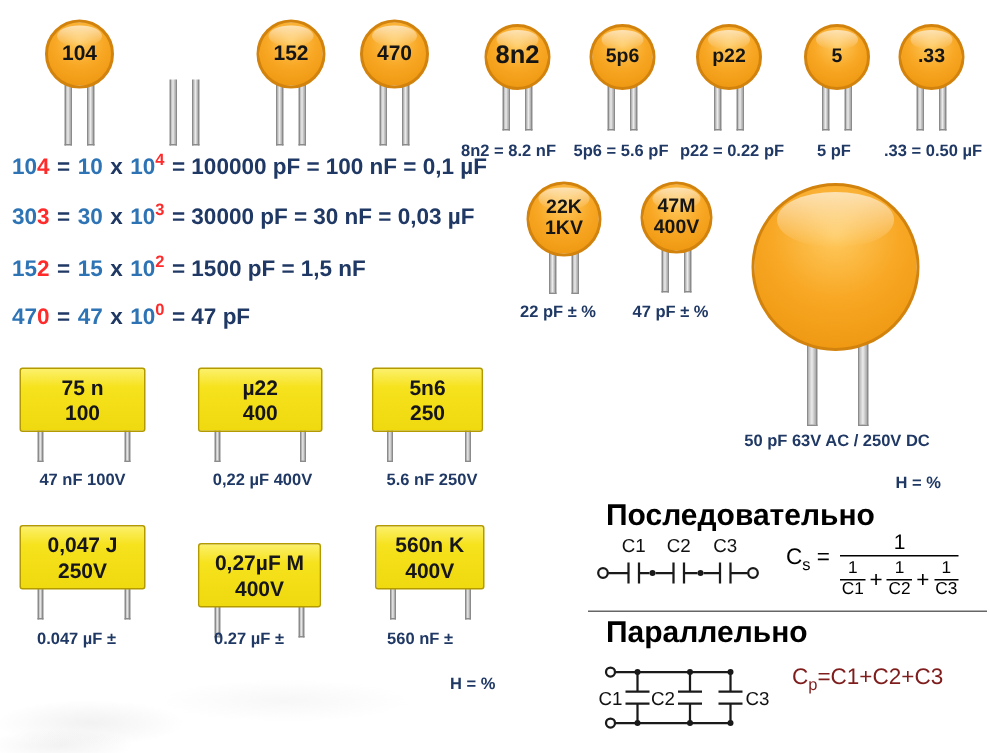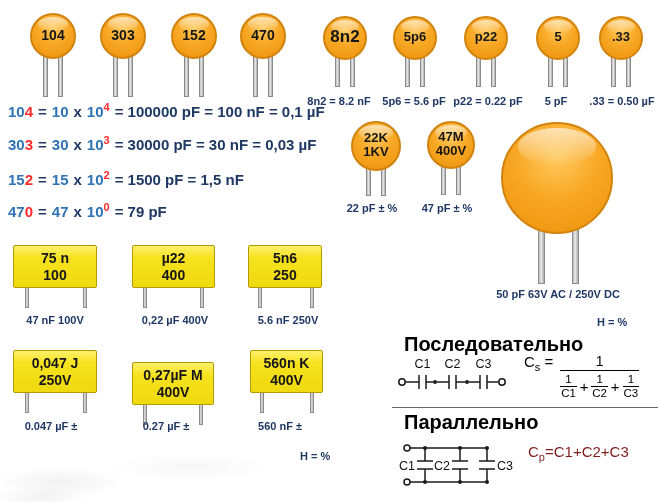--- a/index.html
+++ b/index.html
@@ -42,21 +42,21 @@
   .fline .blue{color:#2E74B5}
   .fline .red{color:#FF2B2B}
   .fline sup{font-size:11px;color:#FF2B2B}
   .fline .sp{margin:0 5px}
   .fline .tail{margin-left:5px}
   .h-note{position:absolute;font-size:11px;font-weight:bold;color:#1F3864;white-space:nowrap}
   
   .sec-title{position:absolute;font-size:20px;font-weight:bold;color:#000;white-space:nowrap}
   .sep{position:absolute;border-top:1.2px solid #666;width:266px;height:0}
   .cs{position:absolute;display:flex;align-items:flex-start;color:#000;font-size:15px;font-weight:500}
-  .cs .lhs{}
+  .cs .lhs{margin-top:10px}
   .bigfrac{display:inline-flex;flex-direction:column;align-items:center;margin-left:7px}
   .bigfrac .num{align-self:stretch;text-align:center;border-bottom:1.4px solid #000;padding-bottom:1px;font-size:14px}
   .den{display:flex;align-items:center;gap:3px;padding-top:2px}
   .sfrac{display:inline-flex;flex-direction:column;align-items:center;font-size:11.5px;line-height:1.15;font-weight:500}
   .sfrac .sn{border-bottom:1px solid #000;padding:0 5px}
   .cp{position:absolute;font-size:15px;color:#7f1d1d;font-weight:500;white-space:nowrap}
   sub{font-size:11px}
   svg text{font-family:"Liberation Sans",sans-serif;font-size:12.5px;fill:#111}
   .watermark{
     position:absolute;left:0;top:442px;width:300px;height:60px;pointer-events:none;
@@ -73,24 +73,20 @@
   <div class="leg" style="left:13px;top:40px;width:5px;height:44px"></div>
   <div class="leg" style="left:28px;top:40px;width:5px;height:44px"></div>
   <div class="body" style="width:46px;height:46px;font-size:14px">
       <span class="shine"></span>
       <span class="dlabel">104</span>
     </div>
 </div>
 <div class="disc" style="left:100px;top:13px;width:46px;height:72px">
   <div class="leg" style="left:13px;top:40px;width:5px;height:44px"></div>
   <div class="leg" style="left:28px;top:40px;width:5px;height:44px"></div>
-  <div class="body" style="width:46px;height:46px;font-size:14px">
-      <span class="shine"></span>
-      <span class="dlabel">303</span>
-    </div>
 </div>
 <div class="disc" style="left:171px;top:13px;width:46px;height:72px">
   <div class="leg" style="left:13px;top:40px;width:5px;height:44px"></div>
   <div class="leg" style="left:28px;top:40px;width:5px;height:44px"></div>
   <div class="body" style="width:46px;height:46px;font-size:14px">
       <span class="shine"></span>
       <span class="dlabel">152</span>
     </div>
 </div>
 <div class="disc" style="left:240px;top:13px;width:46px;height:72px">
@@ -152,21 +148,21 @@
 <div class="fline" style="top:101px">
   <span class="blue">10</span><span class="red">4</span><span class="sp">=</span><span class="blue">10</span><span class="sp">x</span><span class="blue">10</span><sup>4</sup><span class="tail">= 100000 pF = 100 nF = 0,1 µF</span>
 </div>
 <div class="fline" style="top:134px">
   <span class="blue">30</span><span class="red">3</span><span class="sp">=</span><span class="blue">30</span><span class="sp">x</span><span class="blue">10</span><sup>3</sup><span class="tail">= 30000 pF = 30 nF = 0,03 µF</span>
 </div>
 <div class="fline" style="top:169px">
   <span class="blue">15</span><span class="red">2</span><span class="sp">=</span><span class="blue">15</span><span class="sp">x</span><span class="blue">10</span><sup>2</sup><span class="tail">= 1500 pF = 1,5 nF</span>
 </div>
 <div class="fline" style="top:201px">
-  <span class="blue">47</span><span class="red">0</span><span class="sp">=</span><span class="blue">47</span><span class="sp">x</span><span class="blue">10</span><sup>0</sup><span class="tail">= 79 pF</span>
+  <span class="blue">47</span><span class="red">0</span><span class="sp">=</span><span class="blue">47</span><span class="sp">x</span><span class="blue">10</span><sup>0</sup><span class="tail">= 47 pF</span>
 </div>
 
 <div class="disc" style="left:351px;top:121px;width:50px;height:76px">
   <div class="leg" style="left:15px;top:46px;width:5px;height:29px"></div>
   <div class="leg" style="left:30px;top:46px;width:5px;height:29px"></div>
   <div class="body" style="width:50px;height:50px;font-size:13px;line-height:14px">
       <span class="shine"></span>
       <span class="dlabel">
         <span>22K</span>
         <span>1KV</span>

